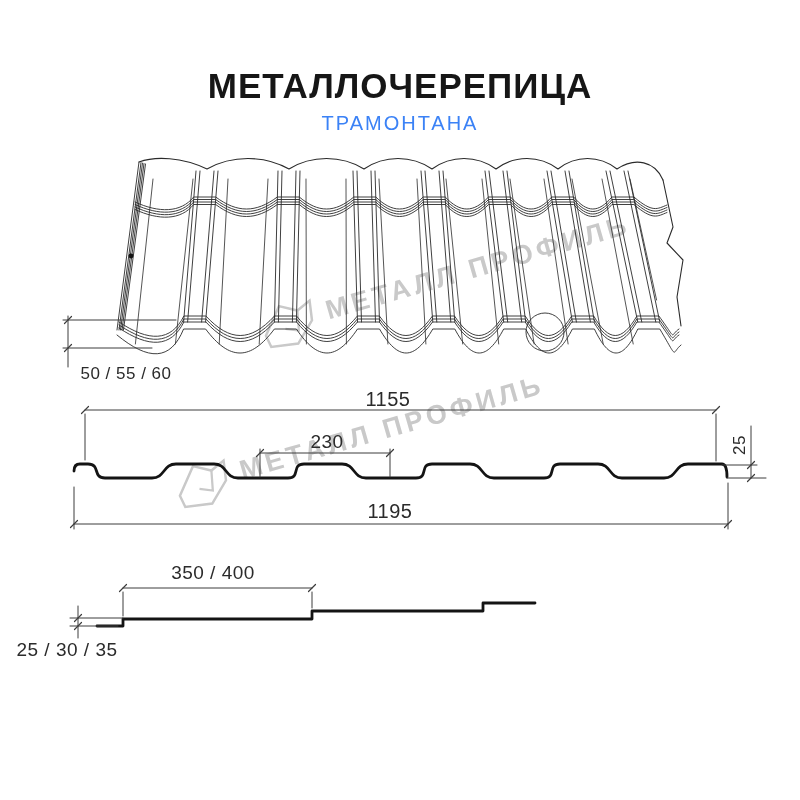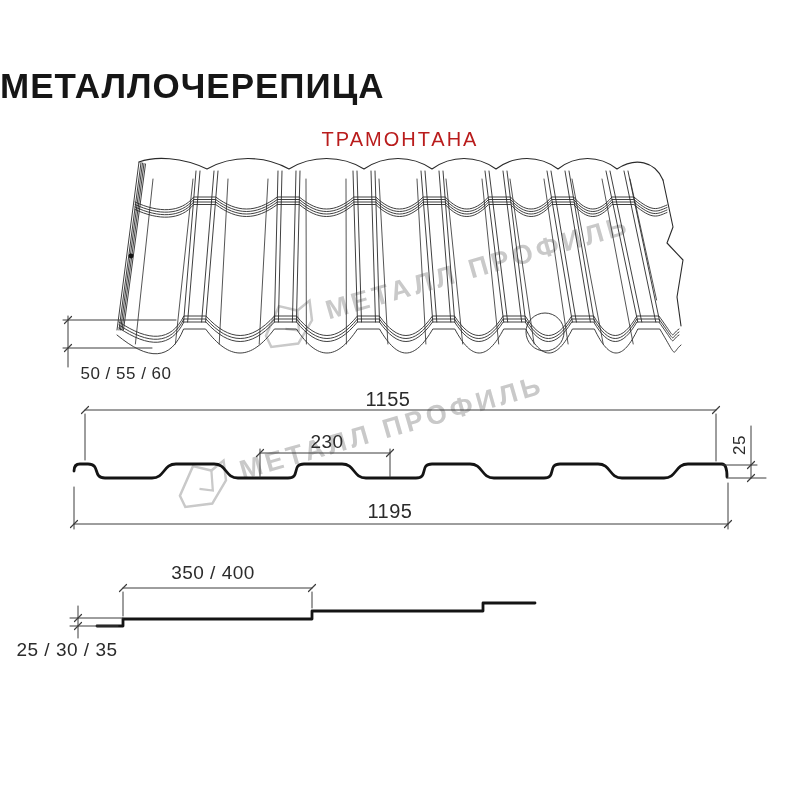--- a/index.html
+++ b/index.html
@@ -1,21 +1,21 @@
 <!DOCTYPE html>
 <html><head>
 <meta charset="utf-8">
 <style>
   html,body{margin:0;padding:0;background:#fff;}
   .page{position:relative;width:800px;height:800px;background:#fff;overflow:hidden;
         font-family:"Liberation Sans",sans-serif;}
-  .title{position:absolute;left:0;top:66px;width:800px;
+  .title{position:absolute;left:0;top:66px;width:800px;text-align:center;
          font-size:35px;font-weight:bold;letter-spacing:1px;color:#161616;z-index:3;}
   .subtitle{position:absolute;left:0;top:112px;width:800px;text-align:center;
-         font-size:20px;font-weight:400;letter-spacing:2px;color:#b91c1c;z-index:3;margin-top:16px;}
+         font-size:20px;font-weight:400;letter-spacing:2px;color:#3b82f6;z-index:3;}
   .wm{position:absolute;display:flex;align-items:center;gap:9px;z-index:1;
       transform:rotate(-16deg);transform-origin:0 50%;white-space:nowrap;}
   .wmtext{font-size:27px;font-weight:600;letter-spacing:4px;color:#c9c9c9;}
   .wm1{left:256px;top:303px;height:56px;}
   .wm2{left:170px;top:462px;height:58px;}
   .wmlogo{width:64px;height:56px;flex:0 0 auto;}
   #cad{position:absolute;left:0;top:0;z-index:2;}
   .dim{font-family:"Liberation Sans",sans-serif;fill:#2b2b2b;letter-spacing:.5px;}
   .d20{font-size:20px;} .d19{font-size:19px;} .d17{font-size:17px;}
 </style>

